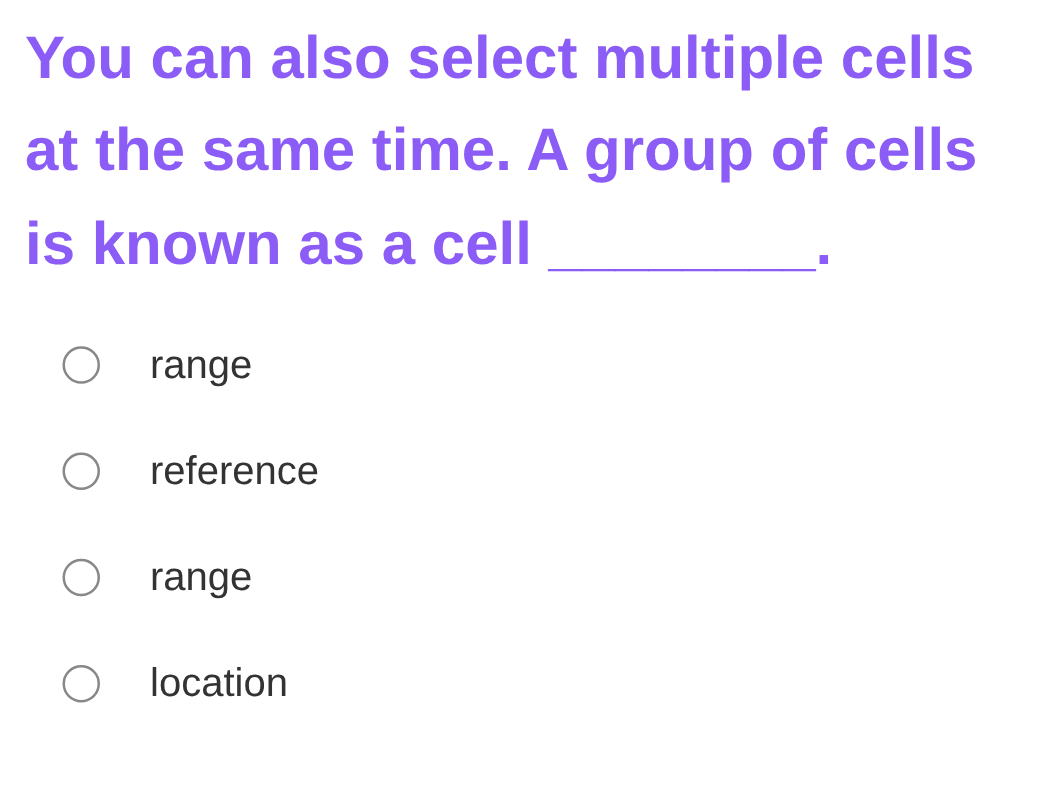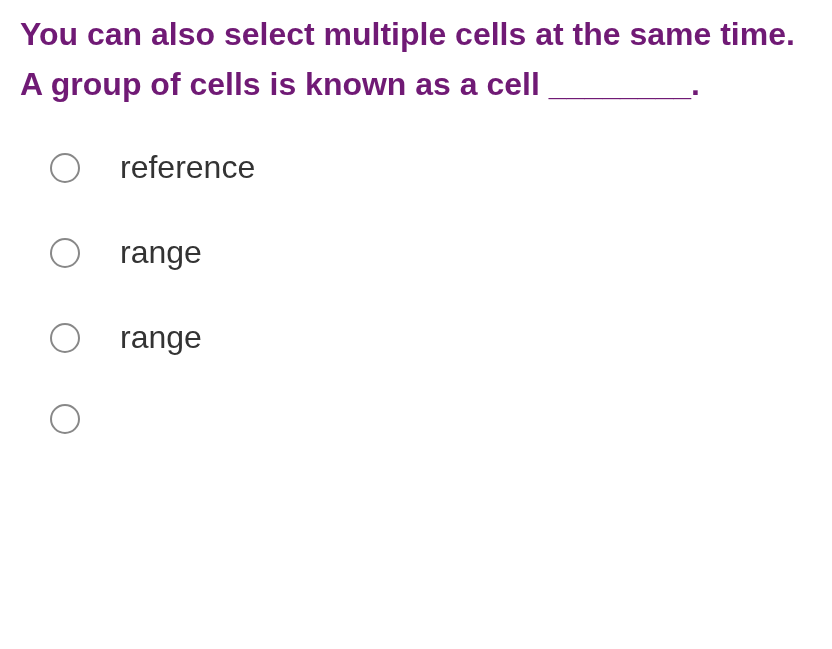--- a/index.html
+++ b/index.html
@@ -7,23 +7,23 @@
       padding: 0;
       box-sizing: border-box;
     }
     body {
       font-family: Arial, Helvetica, sans-serif;
       background: #ffffff;
       padding: 10px 20px 20px 20px;
       width: 832px;
     }
     .question {
-      font-size: 32px;
+      font-size: 48px;
       font-weight: bold;
-      color: #701a75;
+      color: #8b5cf6;
       line-height: 1.55;
       margin-bottom: 40px;
     }
     .options {
       padding-left: 30px;
     }
     .option-row {
       display: flex;
       align-items: center;
       margin-bottom: 48px;
@@ -44,26 +44,27 @@
     }
   </style>
 </head>
 <body>
 
 <div class="question">You can also select multiple cells at the same time. A group of cells is known as a cell ________.</div>
 
 <div class="options">
   <div class="option-row">
     <span class="radio-circle"></span>
+    <span class="option-label">range</span>
+  </div>
+  <div class="option-row">
+    <span class="radio-circle"></span>
     <span class="option-label">reference</span>
   </div>
   <div class="option-row">
     <span class="radio-circle"></span>
     <span class="option-label">range</span>
   </div>
   <div class="option-row">
     <span class="radio-circle"></span>
-    <span class="option-label">range</span>
-  </div>
-  <div class="option-row">
-    <span class="radio-circle"></span>
+    <span class="option-label">location</span>
   </div>
 </div>
 
 </body></html>

